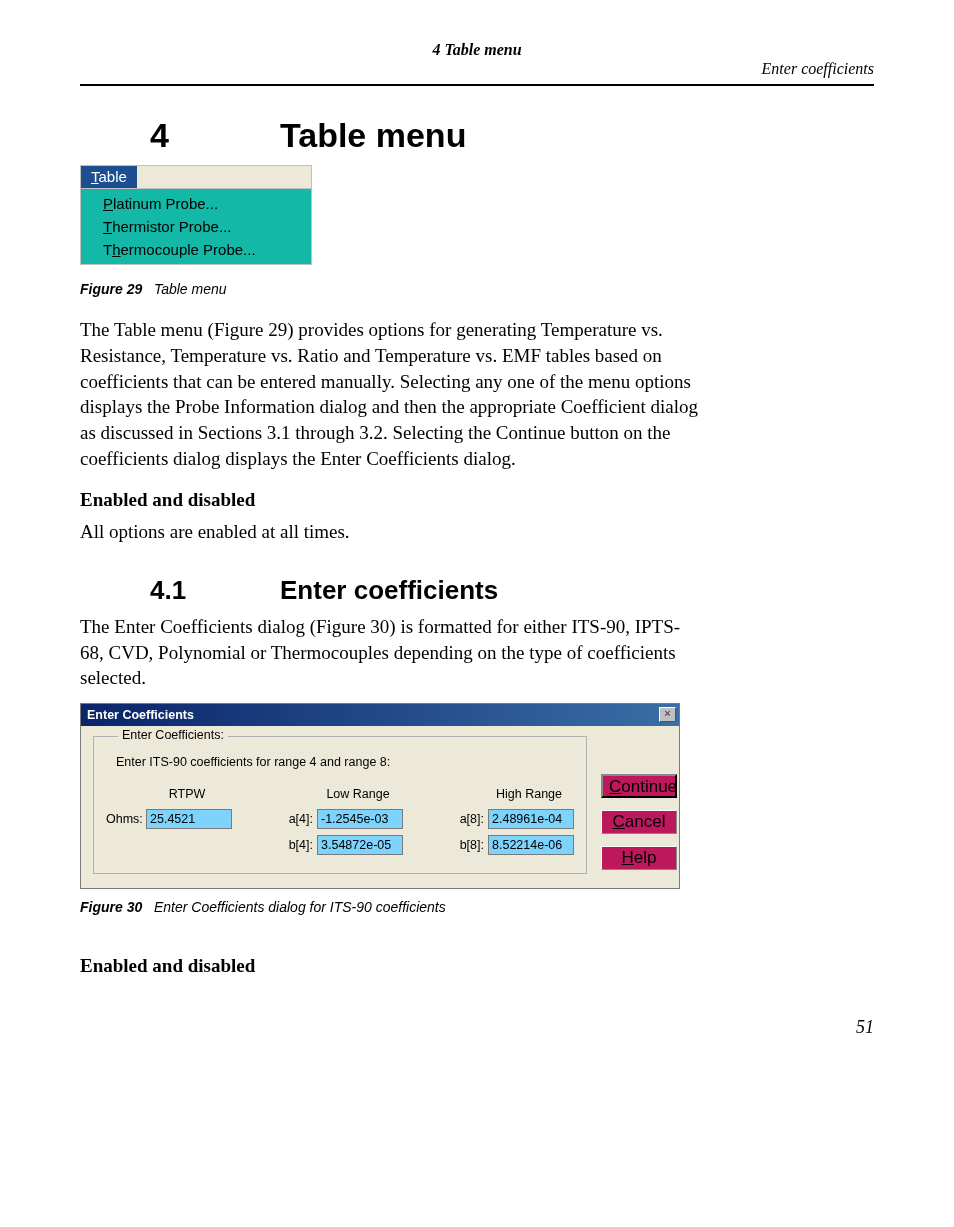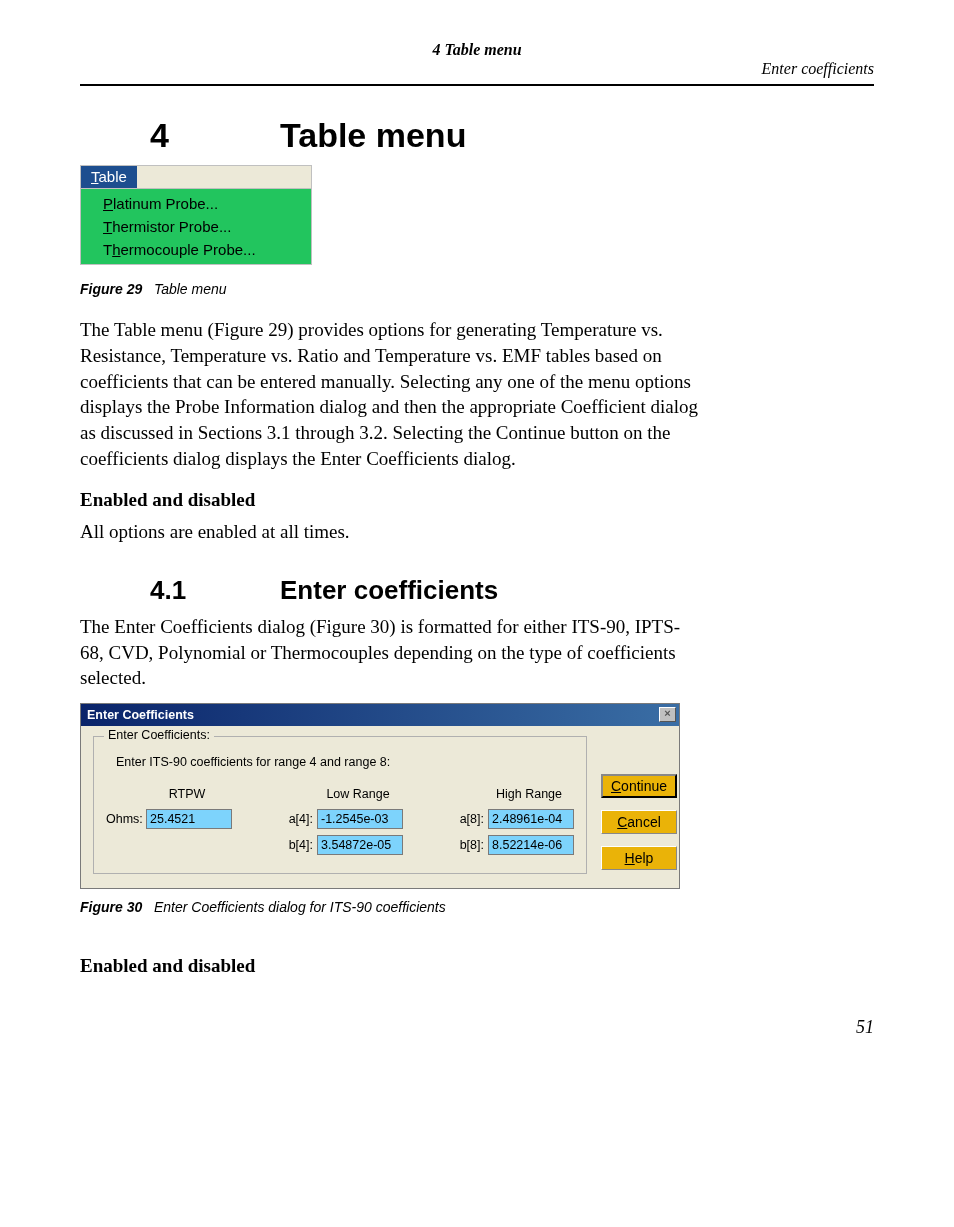--- a/index.html
+++ b/index.html
@@ -114,21 +114,21 @@
   }
   .menu-bar-item {
     display: inline-block;
     background: #1d4e8f;
     color: #fff;
     padding: 2px 10px 3px 10px;
     font-size: 15px;
   }
   .menu-bar-item .ul { text-decoration: underline; }
   .menu-popup {
-    background: #22c55e;
+    background: #14b8a6;
     border-top: 1px solid #c0c0c0;
     padding: 3px 0;
     min-width: 230px;
   }
   .menu-item {
     padding: 3px 14px 3px 22px;
     font-size: 15px;
     white-space: nowrap;
   }
   .menu-item .ul { text-decoration: underline; }
@@ -174,21 +174,21 @@
   }
   .groupbox {
     position: relative;
     border: 1px solid #b0b0b0;
     flex: 1;
     padding: 14px 12px 18px 12px;
   }
   .groupbox-title {
     position: absolute;
     top: -9px;
-    left: 10px;
+    left: 24px;
     background: #ece9d8;
     padding: 0 4px;
     font-size: 12.5px;
   }
   .gb-desc {
     margin: 4px 2px 18px 10px;
     font-size: 12.5px;
   }
   .coeff-cols {
     display: flex;
@@ -226,25 +226,25 @@
   }
   .btn-col {
     display: flex;
     flex-direction: column;
     gap: 12px;
     padding-top: 38px;
   }
   .btn {
     width: 76px;
     height: 24px;
-    background: #eab308;
+    background: #be185d;
     border: 1px solid #888;
     border-top-color: #fff;
     border-left-color: #fff;
-    font-size: 14px;
+    font-size: 17px;
     font-family: Tahoma, Arial, sans-serif;
     cursor: default;
     text-align: center;
   }
   .btn.default {
     border: 2px solid #000;
     border-top-color: #888;
     border-left-color: #888;
   }
   .btn .ul { text-decoration: underline; }

